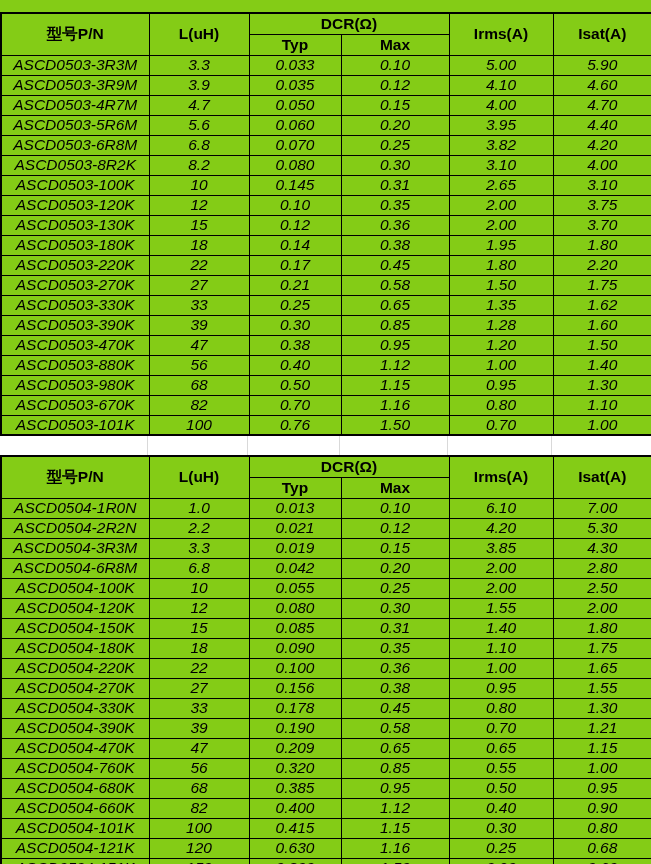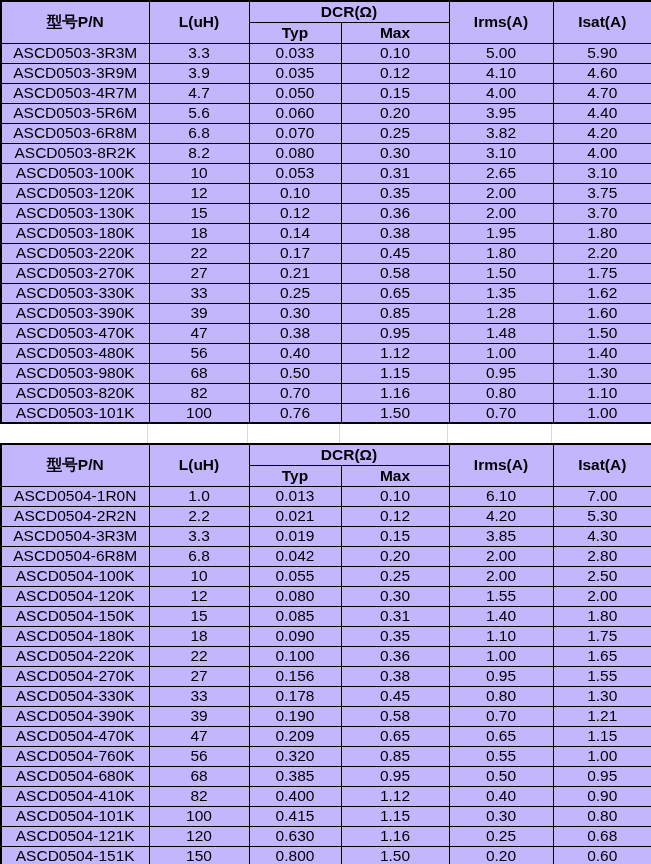--- a/index.html
+++ b/index.html
@@ -3,25 +3,25 @@
 <meta charset="utf-8">
 <style>
   html, body {
     margin: 0;
     padding: 0;
     background: #ffffff;
   }
   .sheet {
     width: 651px;
     height: 864px;
-    background: #c4b5fd;
+    background: #84cc16;
     font-family: "Liberation Sans", sans-serif;
     color: #000000;
     box-sizing: border-box;
-    padding-top: 0;
+    padding-top: 12px;
   }
   table.spec-table {
     border-collapse: collapse;
     table-layout: fixed;
     width: 651px;
     border: 2px solid #000000;
   }
   .spec-table th, .spec-table td {
     border: 1px solid #000000;
     text-align: center;
@@ -31,21 +31,21 @@
     white-space: nowrap;
     overflow: hidden;
     font-size: 15.5px;
     color: #000000;
     font-weight: normal;
   }
   .spec-table thead th {
     font-weight: bold;
   }
   .spec-table thead tr { height: 21px; }
-  .spec-table tbody tr { height: 20px; }
+  .spec-table tbody tr { height: 20px; font-style: italic; }
   .col-pn   { width: 148px; }
   .col-l    { width: 100px; }
   .col-typ  { width: 92px;  }
   .col-max  { width: 108px; }
   .col-irms { width: 104px; }
   .col-isat { width: 99px;  }
   .table-gap {
     position: relative;
     width: 651px;
     height: 19px;
@@ -136,21 +136,21 @@
           <td>ASCD0503-8R2K</td>
           <td>8.2</td>
           <td>0.080</td>
           <td>0.30</td>
           <td>3.10</td>
           <td>4.00</td>
         </tr>
         <tr>
           <td>ASCD0503-100K</td>
           <td>10</td>
-          <td>0.053</td>
+          <td>0.145</td>
           <td>0.31</td>
           <td>2.65</td>
           <td>3.10</td>
         </tr>
         <tr>
           <td>ASCD0503-120K</td>
           <td>12</td>
           <td>0.10</td>
           <td>0.35</td>
           <td>2.00</td>
@@ -202,41 +202,41 @@
           <td>0.30</td>
           <td>0.85</td>
           <td>1.28</td>
           <td>1.60</td>
         </tr>
         <tr>
           <td>ASCD0503-470K</td>
           <td>47</td>
           <td>0.38</td>
           <td>0.95</td>
-          <td>1.48</td>
+          <td>1.20</td>
           <td>1.50</td>
         </tr>
         <tr>
-          <td>ASCD0503-480K</td>
+          <td>ASCD0503-880K</td>
           <td>56</td>
           <td>0.40</td>
           <td>1.12</td>
           <td>1.00</td>
           <td>1.40</td>
         </tr>
         <tr>
           <td>ASCD0503-980K</td>
           <td>68</td>
           <td>0.50</td>
           <td>1.15</td>
           <td>0.95</td>
           <td>1.30</td>
         </tr>
         <tr>
-          <td>ASCD0503-820K</td>
+          <td>ASCD0503-670K</td>
           <td>82</td>
           <td>0.70</td>
           <td>1.16</td>
           <td>0.80</td>
           <td>1.10</td>
         </tr>
         <tr>
           <td>ASCD0503-101K</td>
           <td>100</td>
           <td>0.76</td>
@@ -392,21 +392,21 @@
         </tr>
         <tr>
           <td>ASCD0504-680K</td>
           <td>68</td>
           <td>0.385</td>
           <td>0.95</td>
           <td>0.50</td>
           <td>0.95</td>
         </tr>
         <tr>
-          <td>ASCD0504-410K</td>
+          <td>ASCD0504-660K</td>
           <td>82</td>
           <td>0.400</td>
           <td>1.12</td>
           <td>0.40</td>
           <td>0.90</td>
         </tr>
         <tr>
           <td>ASCD0504-101K</td>
           <td>100</td>
           <td>0.415</td>

